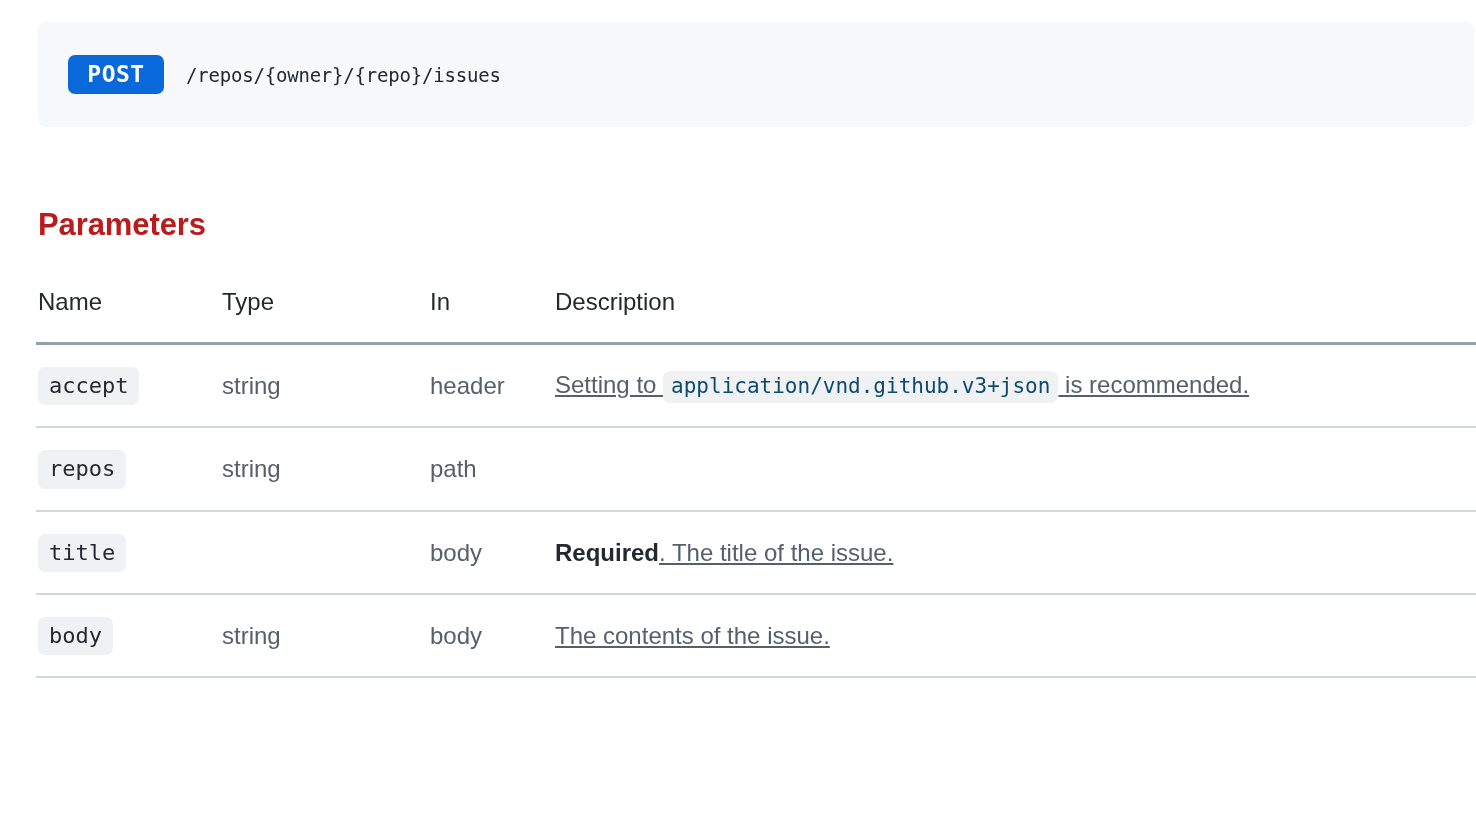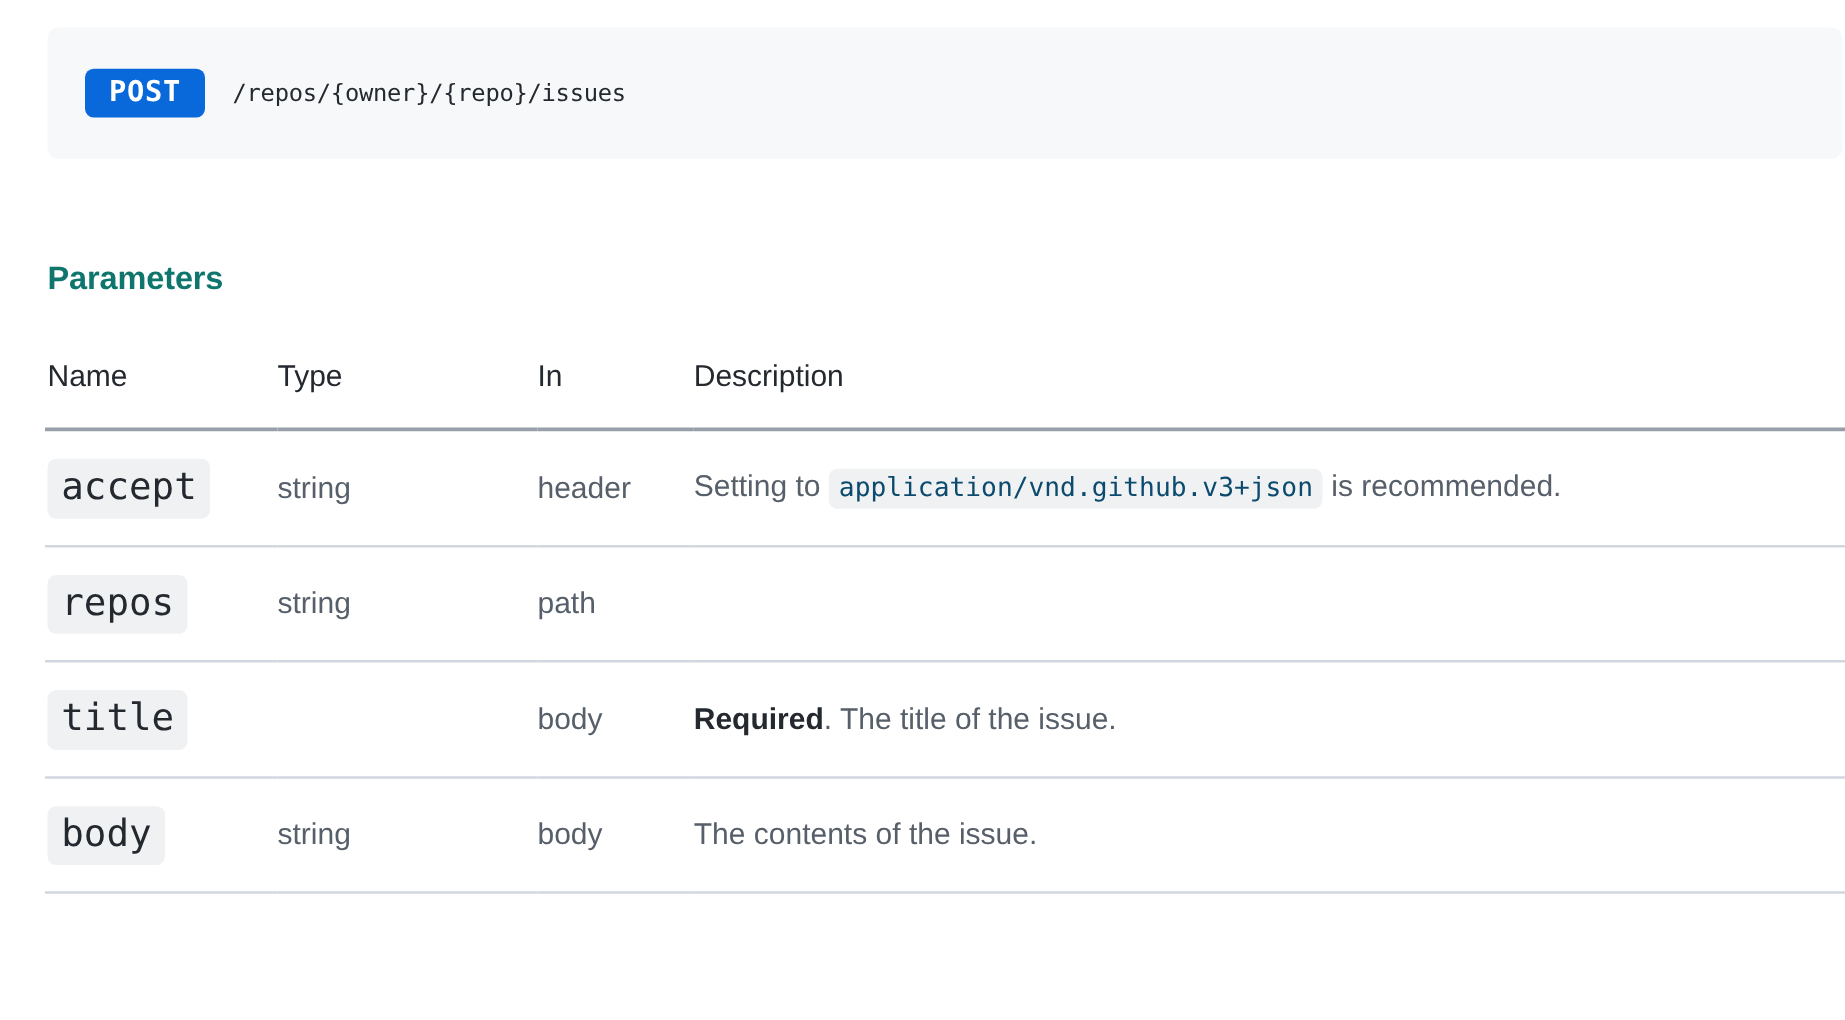--- a/index.html
+++ b/index.html
@@ -58,23 +58,23 @@
     color: #24292f;
     letter-spacing: -0.2px;
     white-space: nowrap;
   }
 
   
   .section-title {
     position: absolute;
     left: 20px;
     top: 207px;
-    font-size: 26px;
+    font-size: 31px;
     font-weight: 700;
-    color: #0f766e;
+    color: #b91c1c;
     letter-spacing: -0.1px;
   }
 
   
   .params-table {
     position: absolute;
     left: 18px;
     top: 288px;
     width: 1440px;
     border-collapse: collapse;
@@ -105,42 +105,42 @@
     line-height: 1.25;
   }
   .params-table tbody td.col-name { padding-left: 2px; }
 
   .name-pill {
     display: inline-block;
     background: #eff1f3;
     border-radius: 7px;
     padding: 6px 11px 7px 11px;
     font-family: "DejaVu Sans Mono", "Liberation Mono", monospace;
-    font-size: 30px;
+    font-size: 22px;
     color: #24292f;
     line-height: 1.15;
   }
 
   .code-inline {
     display: inline-block;
     background: #eff1f3;
     border-radius: 7px;
     padding: 3px 8px 4px 8px;
     font-family: "DejaVu Sans Mono", "Liberation Mono", monospace;
     font-size: 21px;
     color: #0c4a6e;
     line-height: 1.2;
   }
 
   .req-strong {
     font-weight: 700;
     color: #24292f;
   }
 
-  .desc-text { color: #57606a; }
+  .desc-text { color: #57606a; text-decoration: underline; }
   .empty-cell { display: inline-block; min-height: 30px; }
 </style>
 </head>
 <body>
 
 <div class="page">
 
   <div class="endpoint-banner">
     <span class="verb-badge">POST</span>
     <span class="endpoint-path">/repos/{owner}/{repo}/issues</span>

